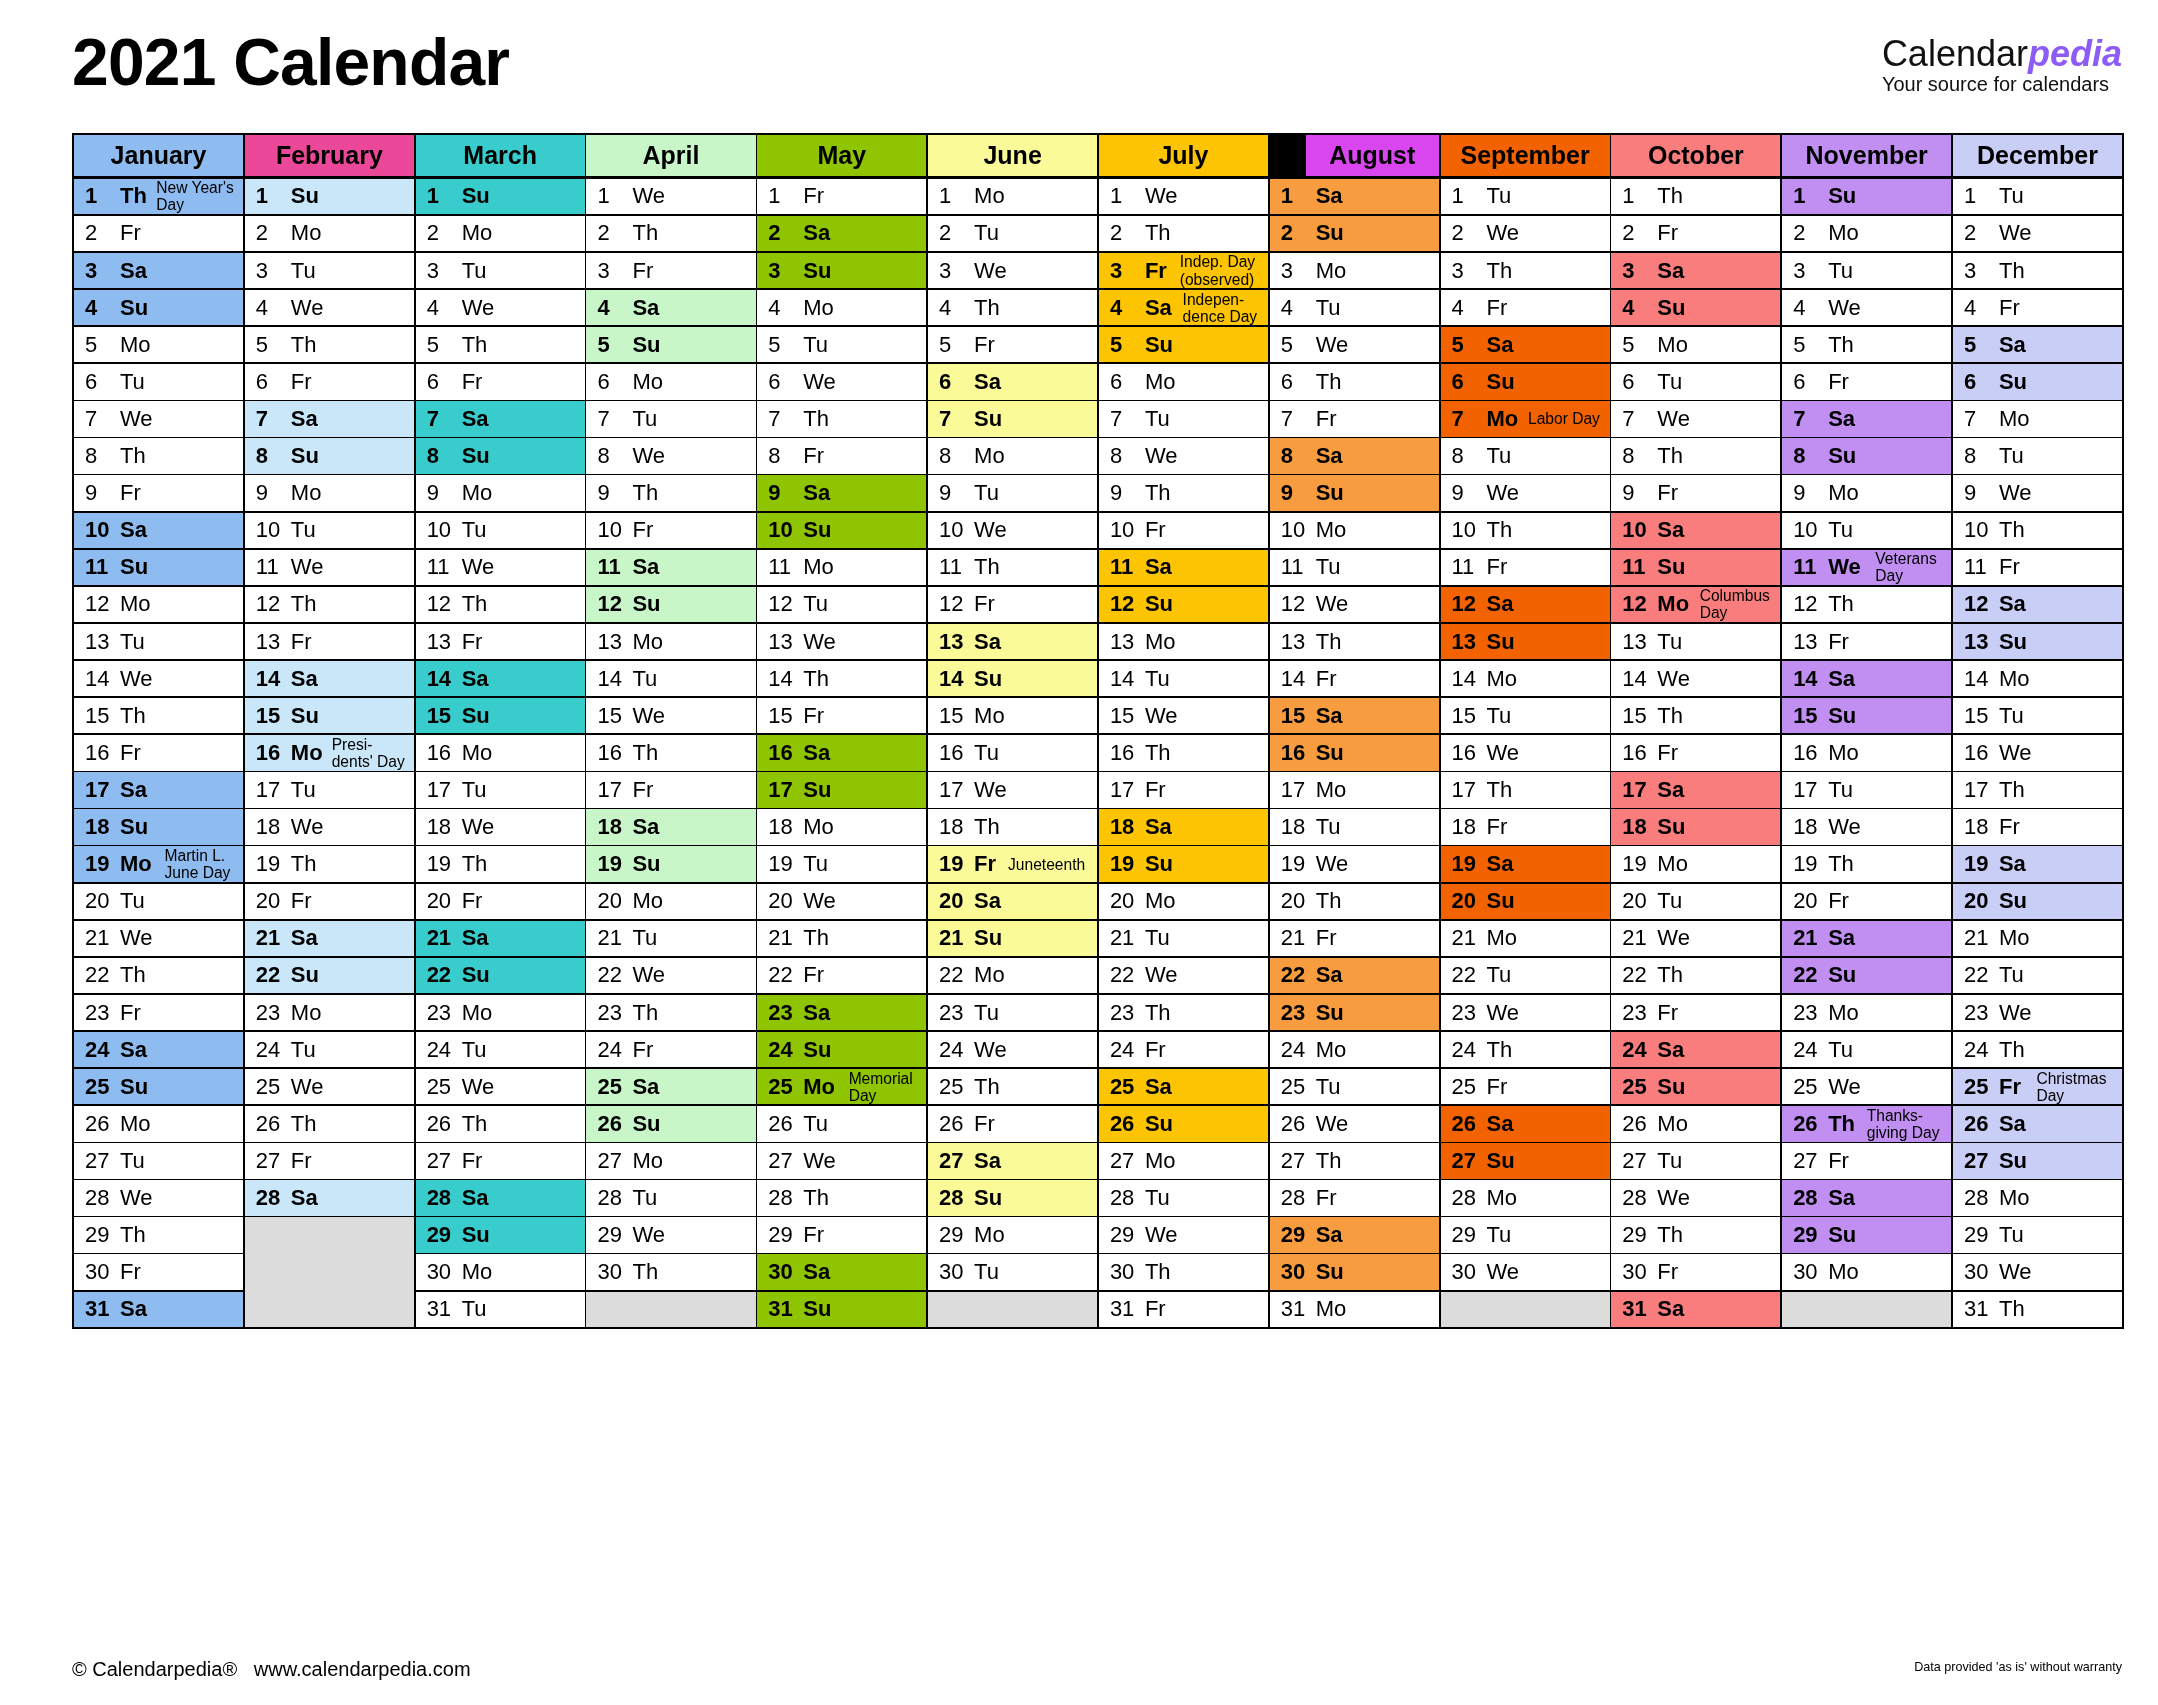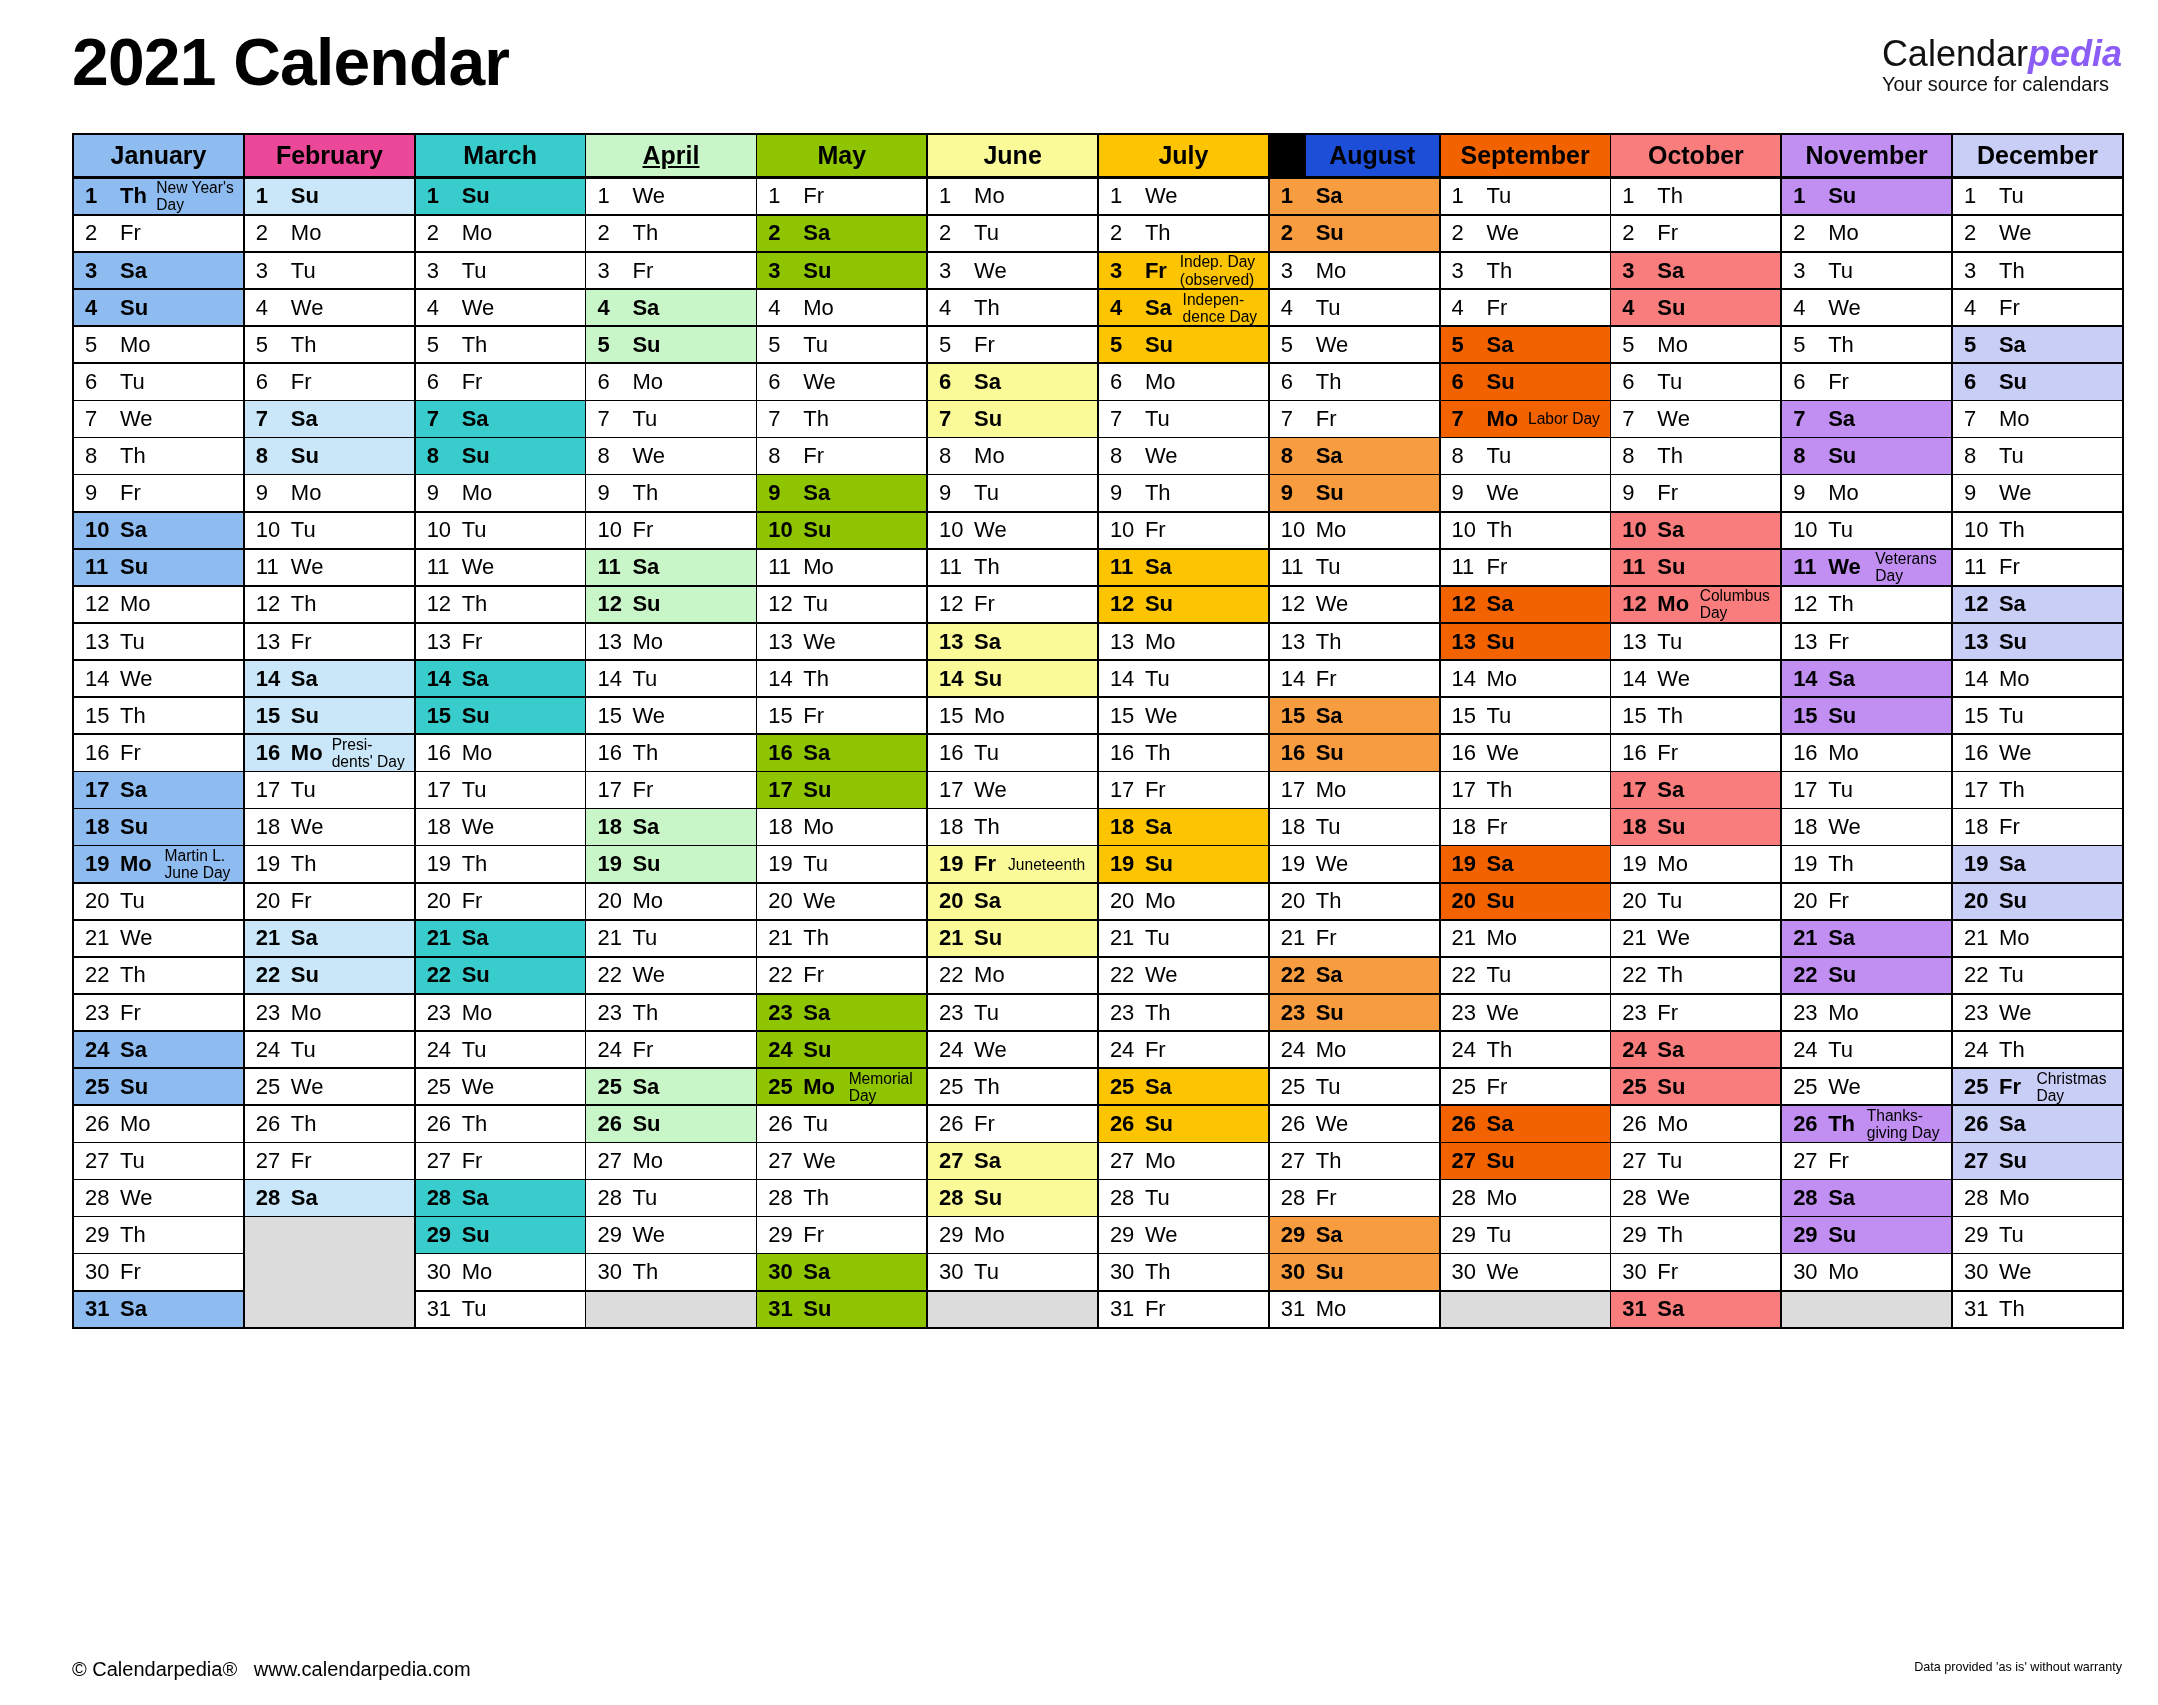--- a/index.html
+++ b/index.html
@@ -416,21 +416,21 @@
       <div class="cell">
         <span class="num">30</span>
         <span class="wd">Mo</span>
       </div>
       <div class="cell">
         <span class="num">31</span>
         <span class="wd">Tu</span>
       </div>
     </div>
     <div class="month">
-      <div class="mhead" style="background: rgb(201, 246, 201); text-decoration: underline;">April</div>
+      <div class="mhead" style="background: rgb(201, 246, 201);">April</div>
       <div class="cell">
         <span class="num">1</span>
         <span class="wd">We</span>
       </div>
       <div class="cell">
         <span class="num">2</span>
         <span class="wd">Th</span>
       </div>
       <div class="cell">
         <span class="num">3</span>
@@ -933,21 +933,21 @@
       <div class="cell">
         <span class="num">30</span>
         <span class="wd">Th</span>
       </div>
       <div class="cell">
         <span class="num">31</span>
         <span class="wd">Fr</span>
       </div>
     </div>
     <div class="month">
-      <div class="mhead" style="background: #1d4ed8; margin-left: 36px;">August</div>
+      <div class="mhead" style="background: #d946ef; margin-left: 36px;">August</div>
       <div class="cell hl" style="background: rgb(248, 156, 64);">
         <span class="num">1</span>
         <span class="wd">Sa</span>
       </div>
       <div class="cell hl" style="background: rgb(248, 156, 64);">
         <span class="num">2</span>
         <span class="wd">Su</span>
       </div>
       <div class="cell">
         <span class="num">3</span>

